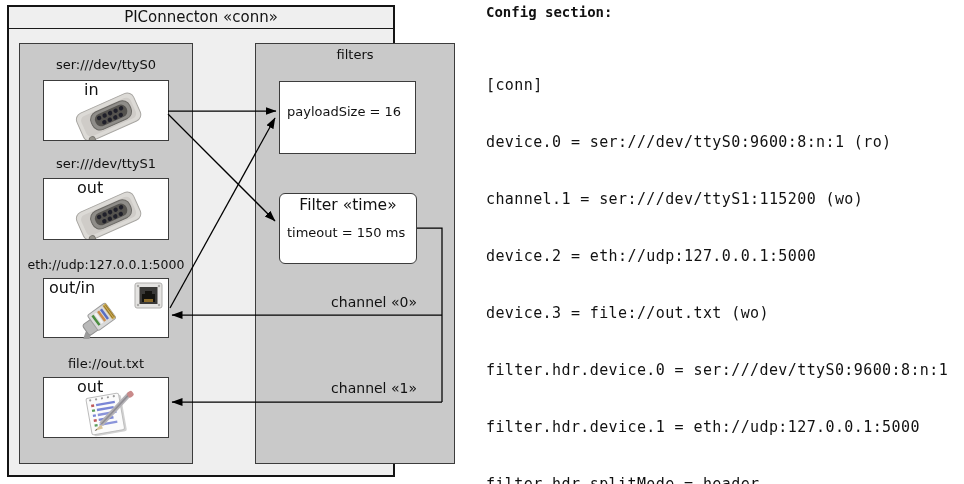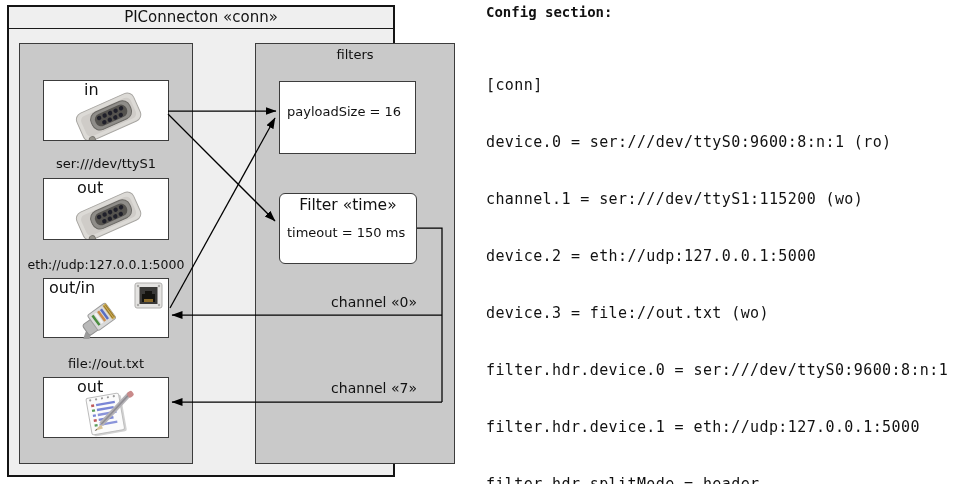--- a/index.html
+++ b/index.html
@@ -42,20 +42,21 @@
 </style>
 </head>
 <body>
 
 <div id="stage">
 
   <div id="diagram">
     <div id="diagram-title">PIConnecton «conn»</div>
 
     <div id="devices-group" class="group">
+      <div class="dev-uri" style="top:13px">ser:///dev/ttyS0</div>
       <div class="white-box" style="left:23px;top:36px;width:126px;height:61px;">
         <span class="io-label" style="left:40px">in</span>
         <svg class="icon" style="left:14px;top:9px" width="102" height="50" viewBox="0 0 102 50">
           <g transform="rotate(-24 51 28)">
             <path d="M8,50 Q20,43 32,36" stroke="#c2c0bc" stroke-width="8" fill="none"></path>
             <rect x="20" y="12" width="62" height="30" rx="7" fill="#dcdad6" stroke="#a8a6a2"></rect>
             <rect x="24" y="16" width="54" height="22" rx="5" fill="#cfccc8"></rect>
             <rect x="33" y="17" width="42" height="19" rx="8" fill="#8f8d89" stroke="#6b6965"></rect>
             <rect x="37" y="20" width="34" height="13" rx="6" fill="#55534f"></rect>
             <circle cx="42" cy="24" r="2.2" fill="#20202a"></circle>
@@ -164,21 +165,21 @@
       <div class="filter-box" style="left:23px;top:37px;width:137px;height:73px;">
         <div class="filter-body"><br><span>payloadSize = 16</span></div>
       </div>
 
       <div class="filter-box" style="left:23px;top:149px;width:138px;height:71px;border-radius:6px;">
         <div class="filter-title">Filter «time»</div>
         <div class="filter-body" style="padding-top:11px"><span>timeout = 150 ms</span></div>
       </div>
 
       <div class="channel-label" style="right:37px;top:250px;">channel «0»</div>
-      <div class="channel-label" style="right:37px;top:336px;">channel «7»</div>
+      <div class="channel-label" style="right:37px;top:336px;">channel «1»</div>
     </div>
   </div>
 
   <svg id="wires">
     <defs>
       <marker id="arr" markerUnits="userSpaceOnUse" markerWidth="12" markerHeight="9" refX="10.5" refY="4" orient="auto">
         <path d="M0,0 L11,4 L0,8 Z" fill="#000"></path>
       </marker>
     </defs>
     <g stroke="#000" stroke-width="1.25" fill="none">

